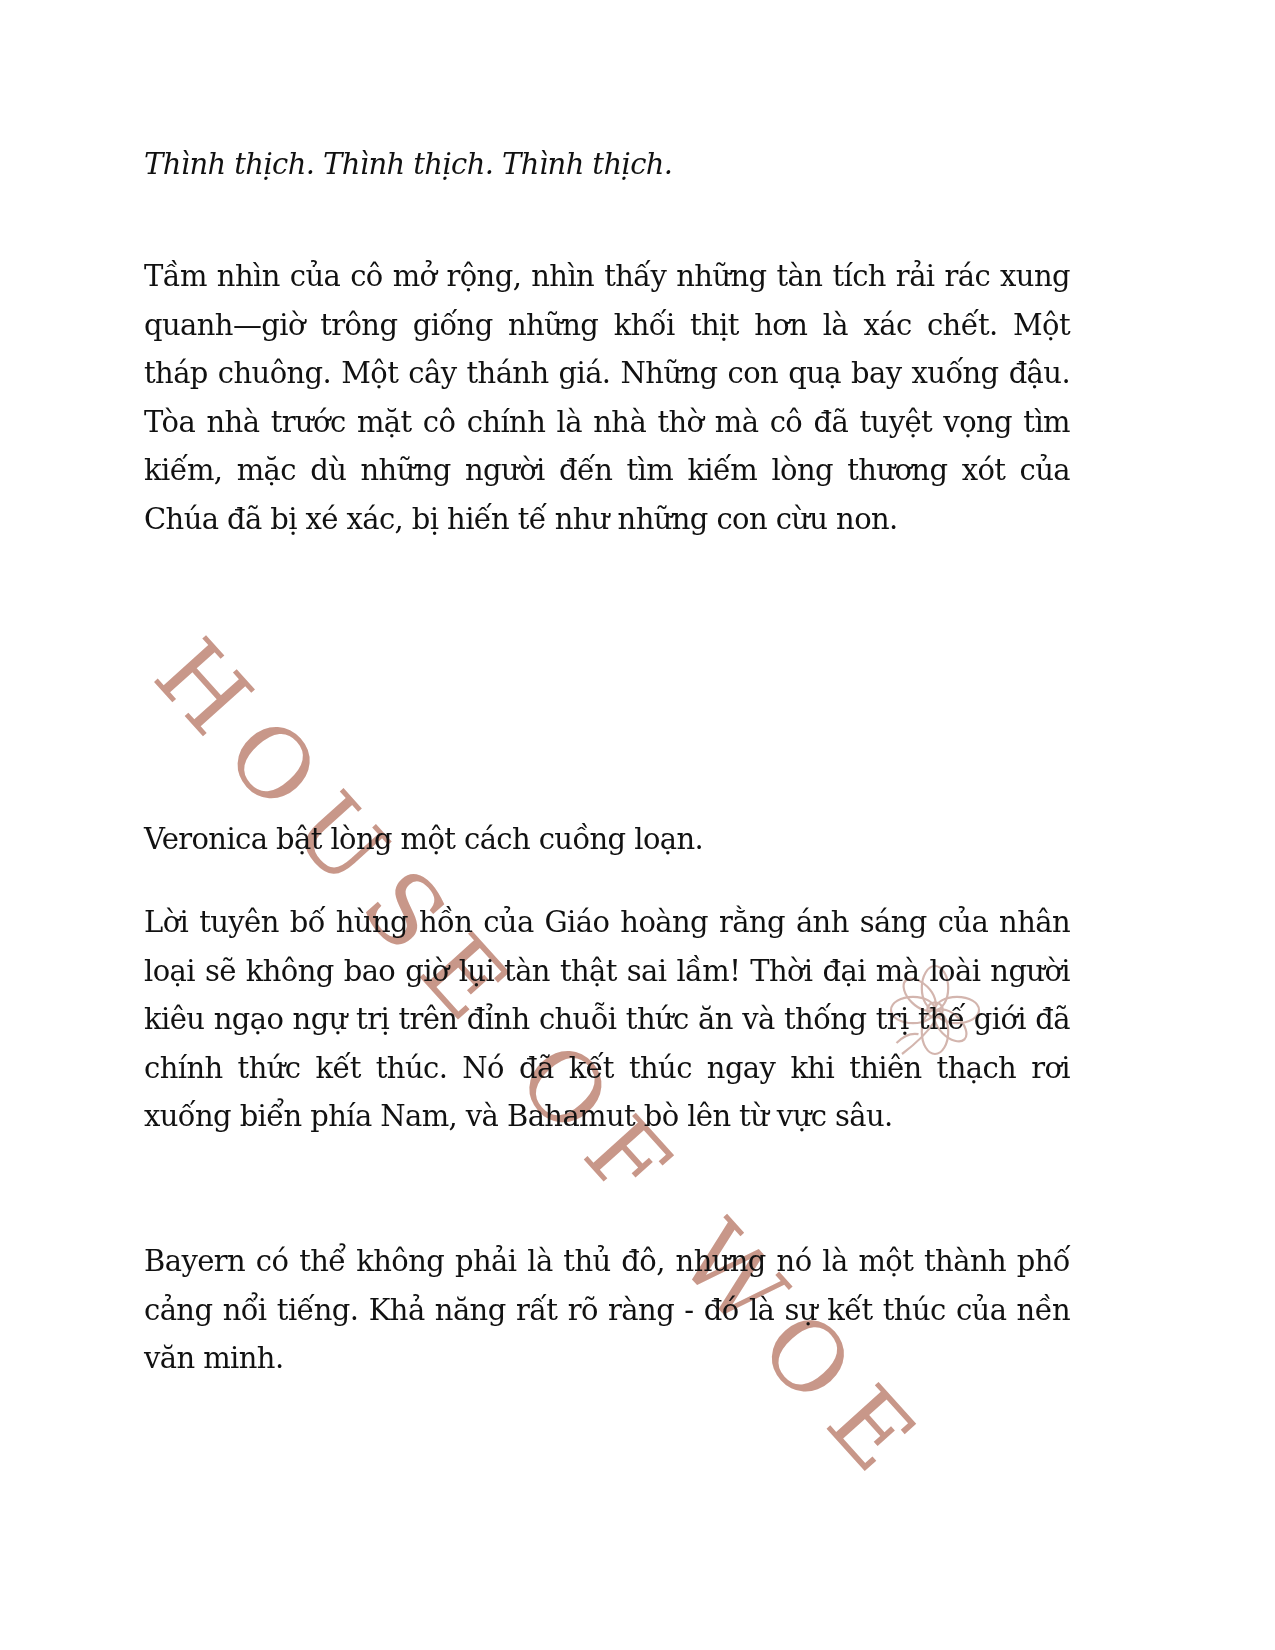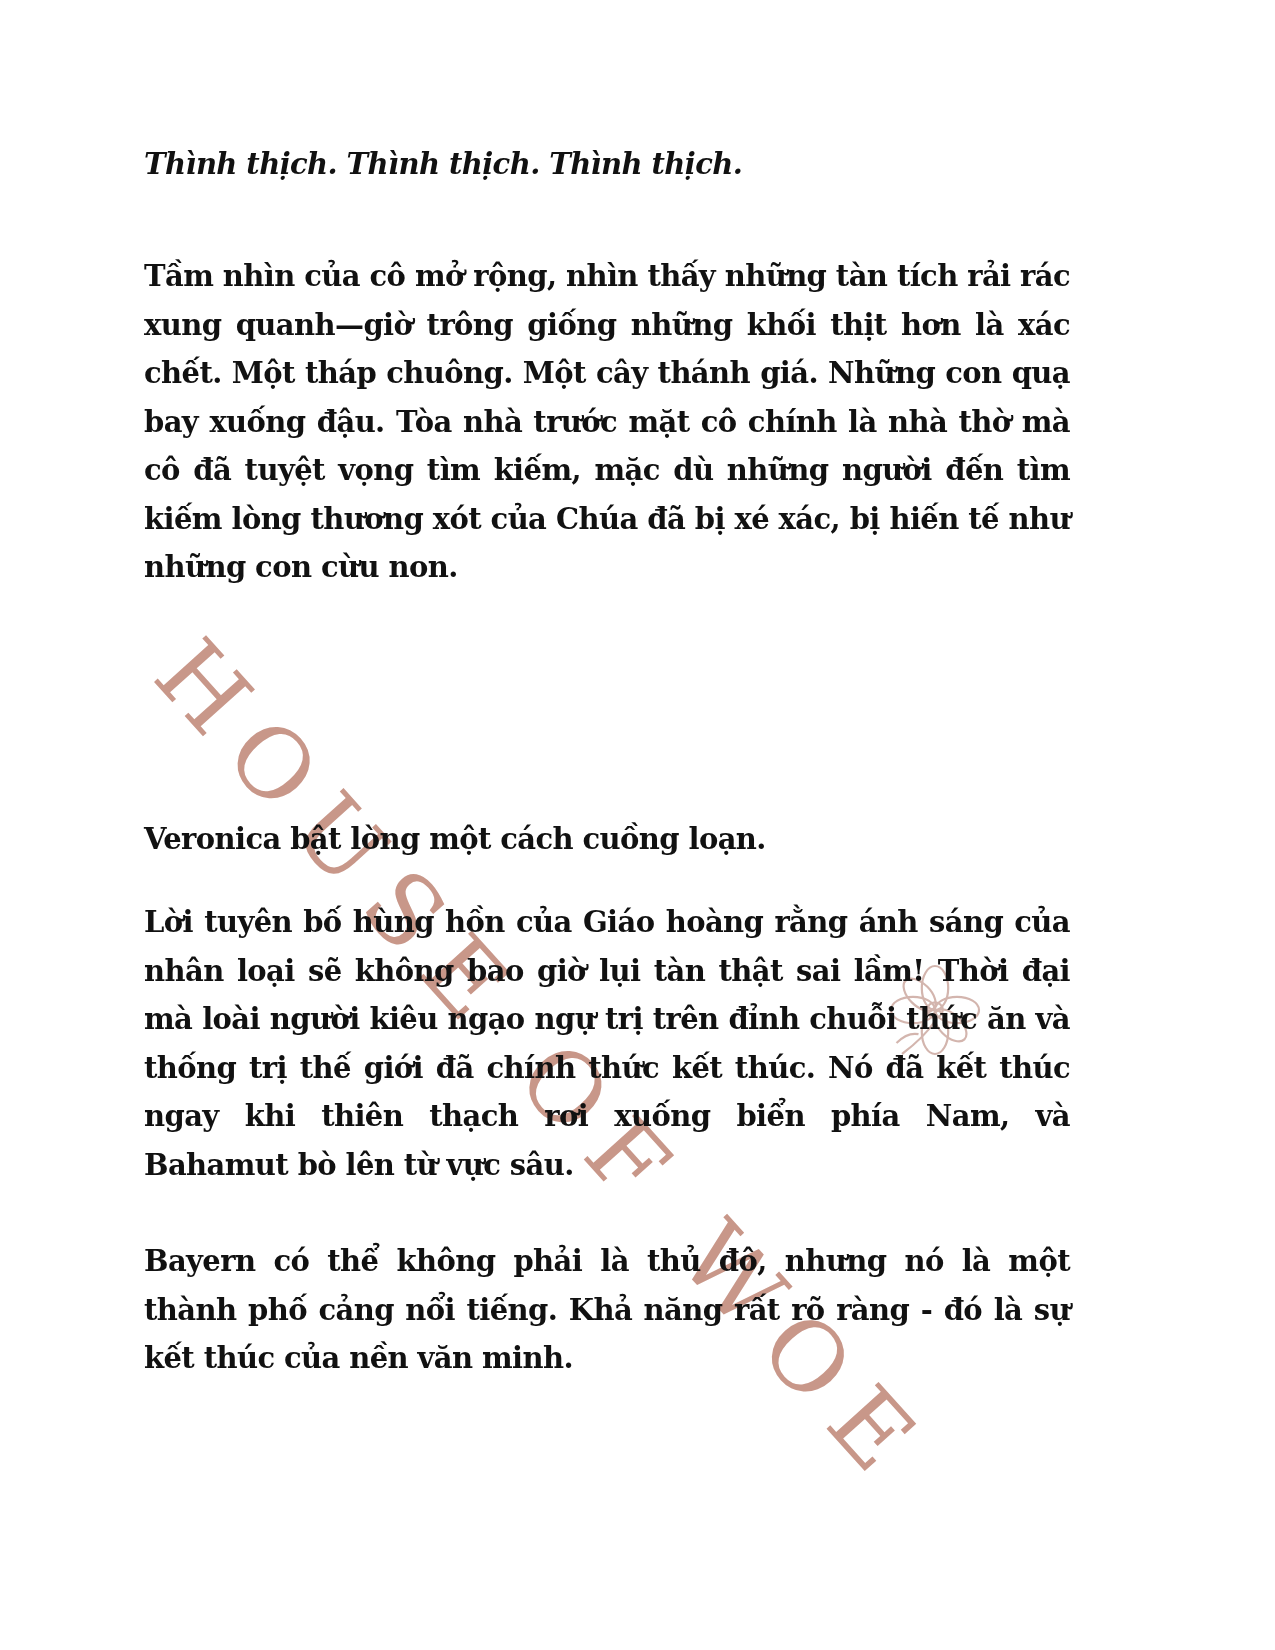--- a/index.html
+++ b/index.html
@@ -12,21 +12,20 @@
       left: 144px;
       width: 926px;
       font-family: "DejaVu Serif", "Liberation Serif", serif;
       font-size: 29px;
       line-height: 48.5px;
       color: #111111;
       text-align: justify;
       letter-spacing: -0.6px;
       margin: 0;
       z-index: 2;
-      font-weight: bold;
     }
     .italic { font-style: italic; }
     .watermark {
       position: absolute;
       left: 175px;
       top: 600px;
       transform: rotate(48deg);
       transform-origin: left center;
       font-family: "DejaVu Serif", "Liberation Serif", serif;
       font-size: 96px;

